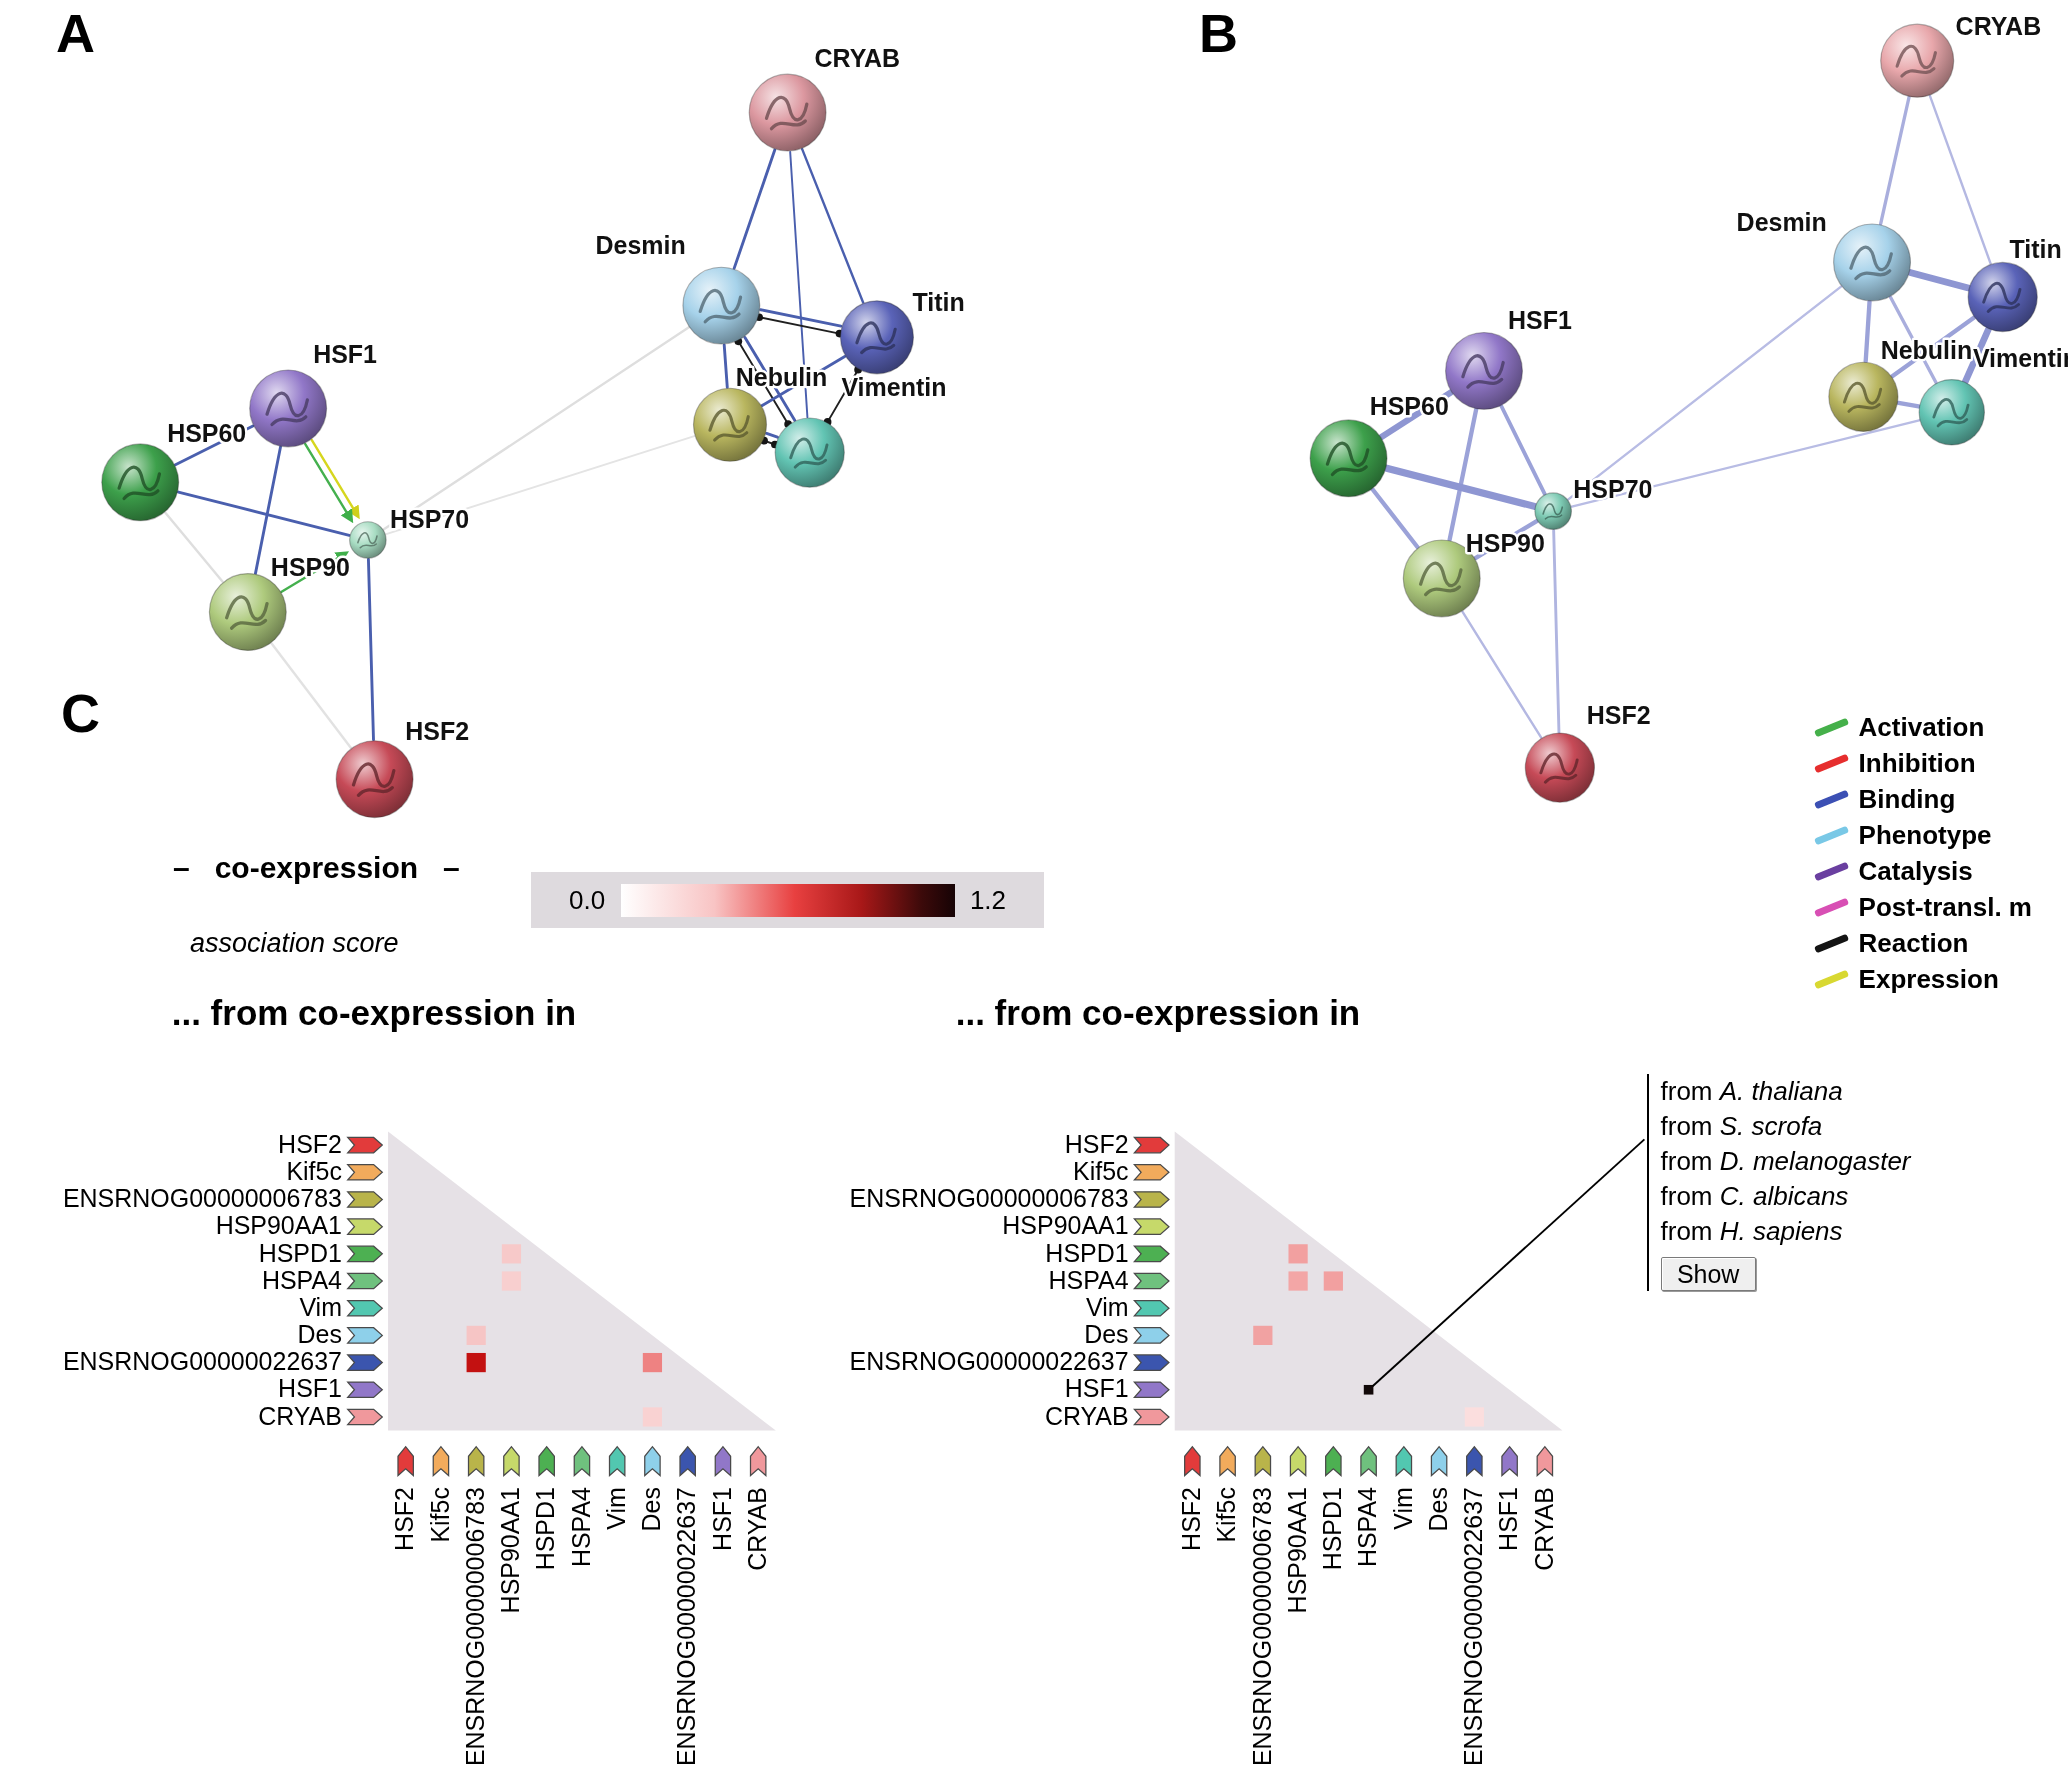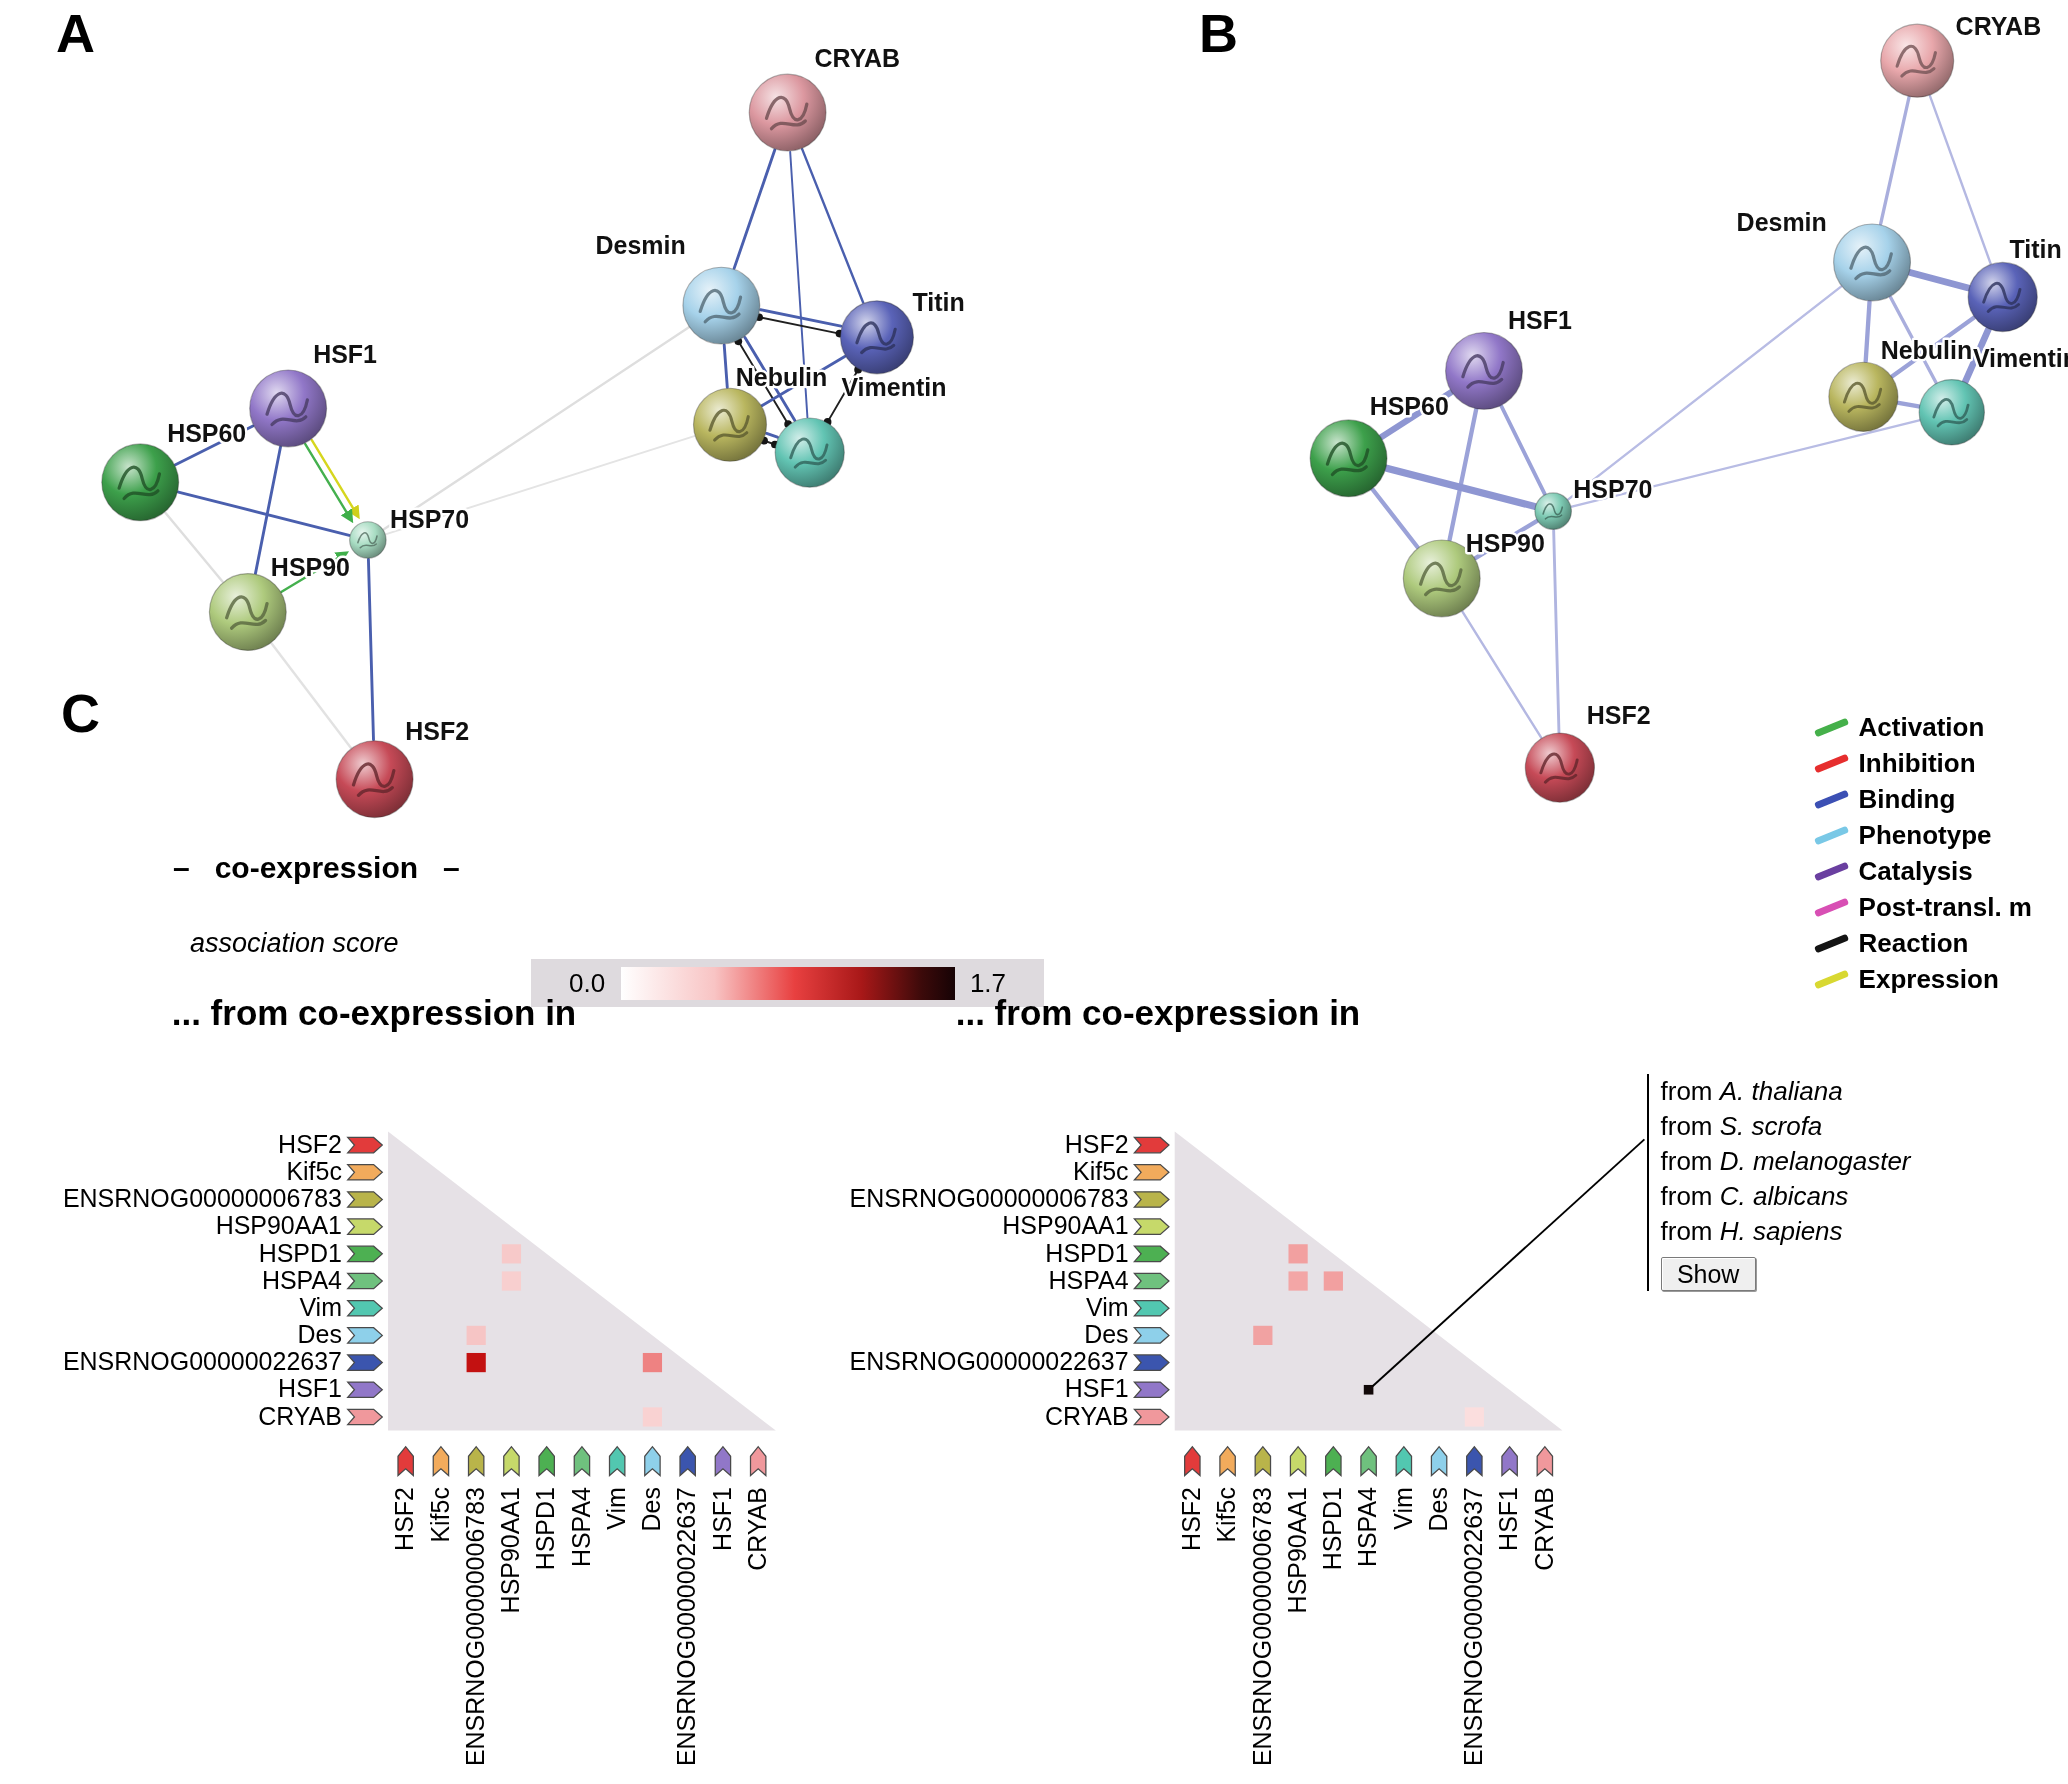--- a/index.html
+++ b/index.html
@@ -405,24 +405,24 @@
   <div class="abs panel-letter" style="left:61px;top:686px;">C</div>
 
   <div class="abs heading" style="left:173px;top:851px;">
     <span>–</span>
     <span>co-expression</span>
     <span>–</span>
   </div>
 
   <div class="abs assoc" style="left:190px;top:928px;font-style:italic;">association score</div>
 
-  <div class="abs cbar-box" style="left:531px;top:959px;width:513px;height:48px;">
+  <div class="abs cbar-box" style="left:531px;top:872px;width:513px;height:56px;">
     <span class="cbar-num">0.0</span>
     <div class="cbar-grad" id="cbar-grad" style="background: linear-gradient(to right, rgb(255, 255, 255) 0%, rgb(248, 196, 196) 28%, rgb(232, 64, 64) 52%, rgb(168, 24, 24) 72%, rgb(60, 10, 10) 90%, rgb(22, 3, 5) 100%);"></div>
-    <span class="cbar-num">1.7</span>
+    <span class="cbar-num">1.2</span>
   </div>
 
   <div class="abs mat-title" style="left:134px;top:995px;width:480px;">
     <div><span>... from co-expression in</span></div>
   </div>
 
   <div class="abs mat-title" style="left:918px;top:995px;width:480px;">
     <div><span>... from co-expression in</span></div>
   </div>
 

